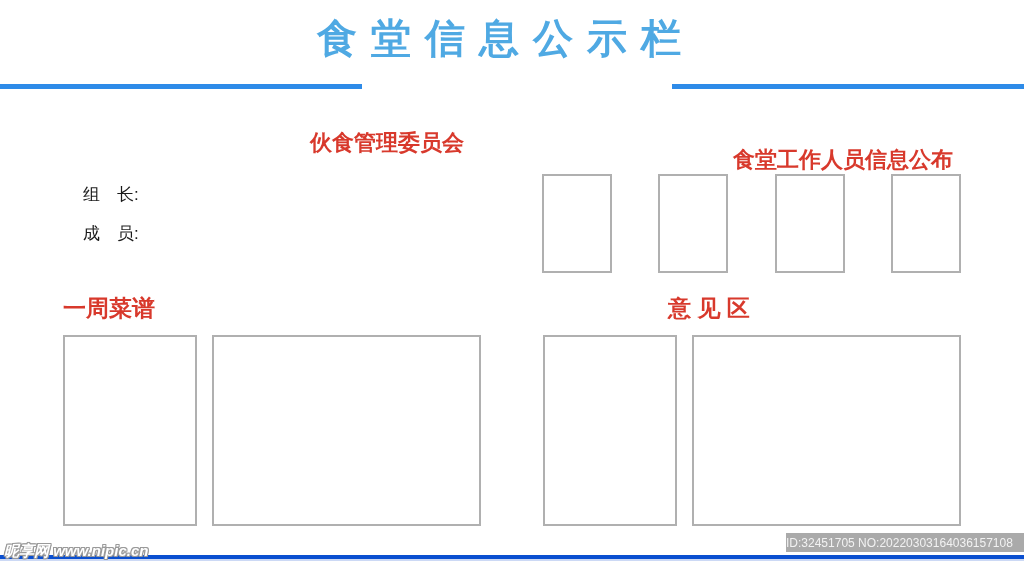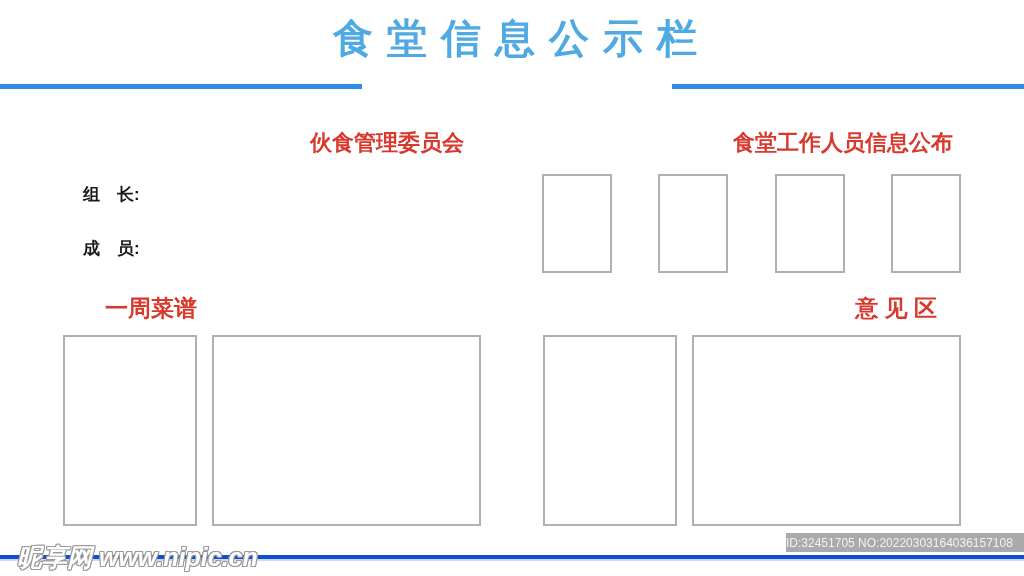--- a/index.html
+++ b/index.html
@@ -5,21 +5,21 @@
   html,body{margin:0;padding:0;background:#ffffff;}
   #board{
     position:relative;
     width:1024px;height:576px;
     background:#ffffff;
     overflow:hidden;
     font-family:"Liberation Sans", sans-serif;
   }
   
   .main-title{
-    position:absolute;top:16px;left:16px;width:1000px;
+    position:absolute;top:16px;left:0;width:1000px;
     text-align:center;
     font-family:"Liberation Serif","DejaVu Serif",serif;
     font-weight:bold;
     font-size:40px;line-height:46px;
     color:#4fa9e3;
     letter-spacing:2px;
     white-space:nowrap;
   }
   
   .top-divider{position:absolute;top:84px;height:5px;background:#2e8be8;}
@@ -28,36 +28,36 @@
   
   .heading-red{
     position:absolute;
     color:#d8392c;
     font-weight:bold;
     white-space:nowrap;
     line-height:1;
   }
   .row1-heading{top:132px;font-size:22px;text-align:right;}
   #committee-heading{left:42px;width:422px;}
-  #staff-heading{left:531px;width:422px;}
-  .row2-heading{top:297px;font-size:23px;text-align:right;}
+  #staff-heading{left:531px;width:422px;margin-top:17px;}
+  .row2-heading{top:297px;font-size:23px;text-align:left;}
   #weekly-menu-heading{left:63px;width:134px;}
   #accounts-heading{left:212px;width:269px;}
   #daily-purchase-heading{left:543px;width:134px;}
   #opinions-heading{left:668px;width:269px;}
   
   .field-label{
     position:absolute;left:83px;
     color:#1a1a1a;
-    font-weight:bold;
+    font-weight:normal;
     font-size:17px;line-height:1;
     white-space:nowrap;
   }
   #leader-label{top:186px;}
-  #members-label{top:240px;}
+  #members-label{top:225px;}
   
   .photo-box{
     position:absolute;top:174px;
     width:70px;height:99px;
     border:2px solid #b0b0b0;
     box-sizing:border-box;
     background:#ffffff;
   }
   #photo-box-1{left:542px;}
   #photo-box-2{left:658px;}
@@ -70,22 +70,22 @@
     background:#ffffff;
   }
   #weekly-menu-box{left:63px;width:134px;}
   #accounts-box{left:212px;width:269px;}
   #daily-purchase-box{left:543px;width:134px;}
   #opinions-box{left:692px;width:269px;}
   
   .bottom-line{position:absolute;top:555px;left:0;width:1024px;height:4px;background:#0a4fd0;z-index:1;}
   .bottom-line-glow{position:absolute;top:559px;left:0;width:1024px;height:2px;background:#ccd9f5;z-index:1;}
   .watermark{
-    position:absolute;left:17px;top:542px;z-index:3;
-    font-size:25px;line-height:1.2;
+    position:absolute;left:4px;top:542px;z-index:3;
+    font-size:15px;line-height:1.2;
     font-style:italic;font-weight:bold;
     color:#ffffff;
     white-space:nowrap;
     text-shadow:1px 0 #9a9a9a,-1px 0 #9a9a9a,0 1px #9a9a9a,0 -1px #9a9a9a,
                 1px 1px #9a9a9a,-1px -1px #9a9a9a,1px -1px #9a9a9a,-1px 1px #9a9a9a;
   }
   .id-bar{
     position:absolute;left:786px;top:533px;width:271px;height:19px;z-index:2;
     background:rgba(155,155,155,0.85);
     display:flex;align-items:center;justify-content:flex-start;

